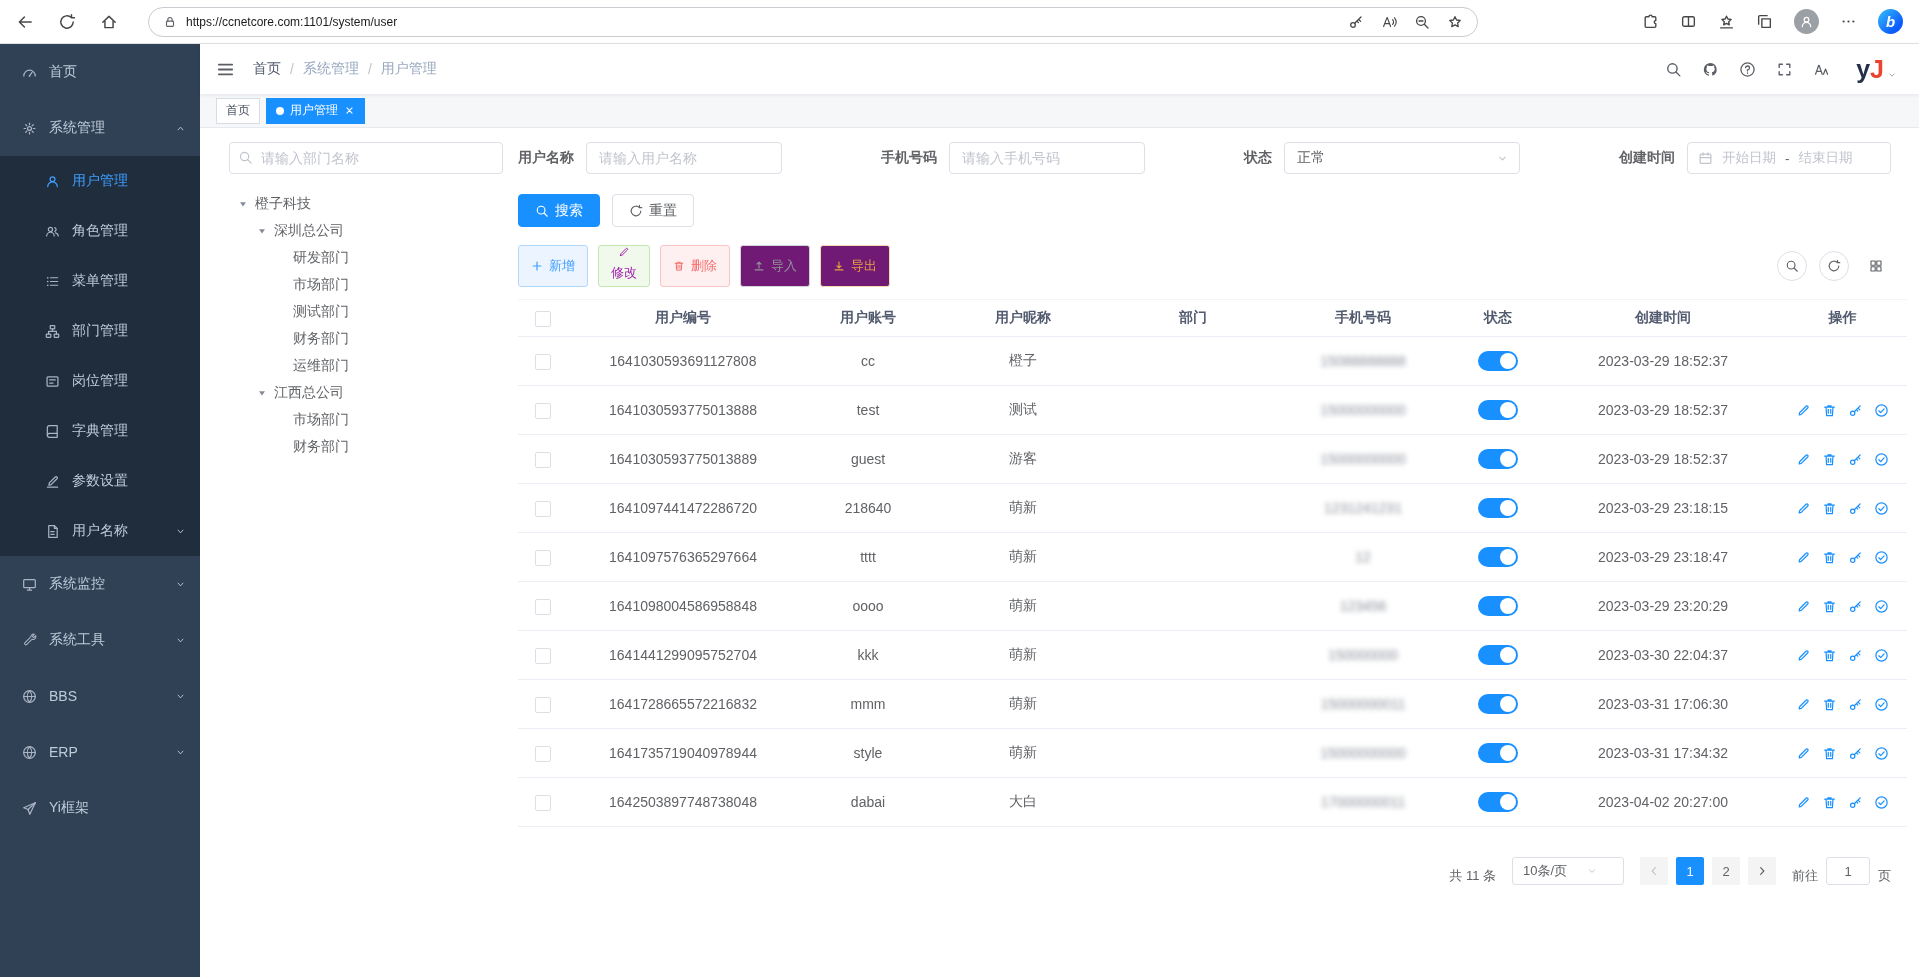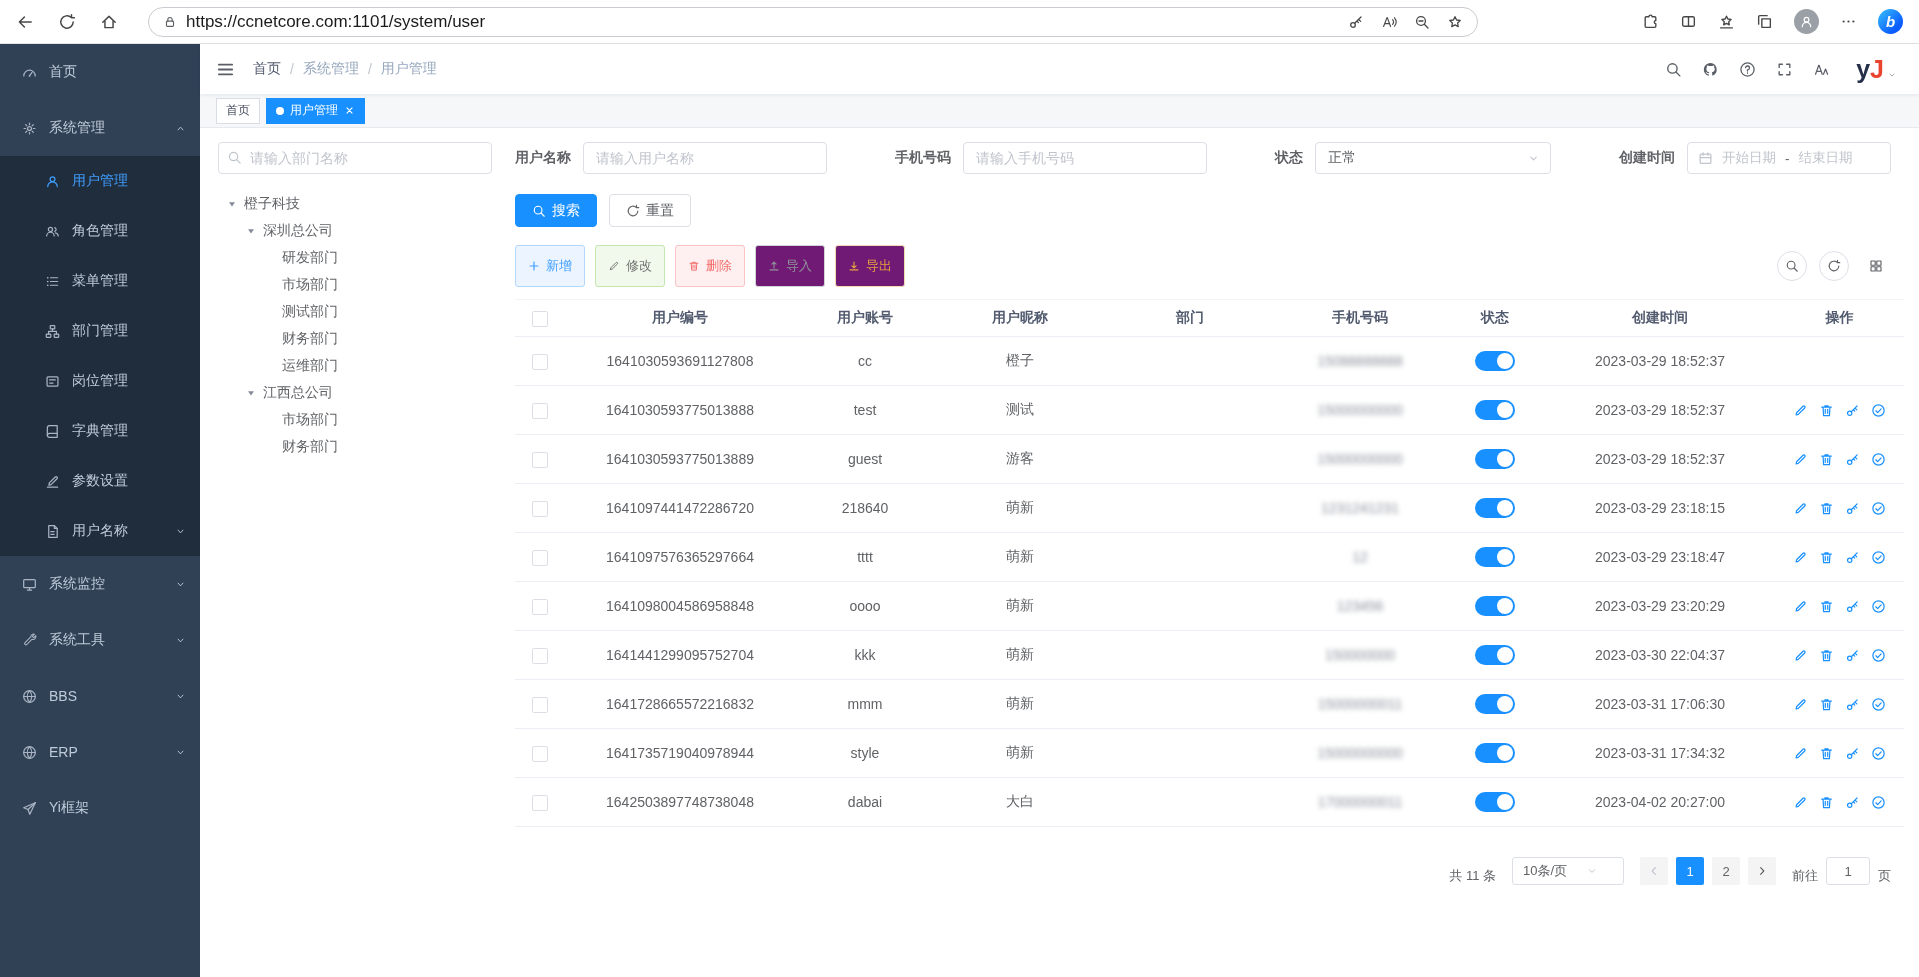--- a/index.html
+++ b/index.html
@@ -7,21 +7,21 @@
   body{font-family:"Liberation Sans","DejaVu Sans",sans-serif;}
   .screen{width:1919px;height:977px;background:#fff;position:relative;overflow:hidden;font-size:14px;color:#333;}
   .icn{display:inline-flex;align-items:center;justify-content:center;width:16px;height:16px;flex-shrink:0;}
   .icn svg{width:100%;height:100%;display:block;}
 
   
   .chrome{height:44px;display:flex;align-items:center;background:#fff;border-bottom:1px solid #e1e3e6;padding:0 16px;gap:24px;}
   .chrome .nav-ic{width:18px;height:18px;color:#474747;cursor:pointer;}
   .addr{flex:1;max-width:1330px;height:30px;border:1px solid #c8cbd0;border-radius:15px;display:flex;align-items:center;padding:0 14px;gap:9px;background:#fff;margin-left:6px;}
   .addr .lock{width:14px;height:14px;color:#5f6368;}
-  .addr .url{flex:1;font-size:17px;color:#1b1b1b;white-space:nowrap;overflow:hidden;}
+  .addr .url{flex:1;font-size:12px;color:#1b1b1b;white-space:nowrap;overflow:hidden;}
   .addr .addr-ic{width:16px;height:16px;color:#474747;cursor:pointer;margin-left:8px;}
   .chrome-right{display:flex;align-items:center;gap:21px;margin-left:auto;color:#474747;}
   .chrome-right .icn{width:17px;height:17px;cursor:pointer;}
   .avatar{width:25px;height:25px;border-radius:50%;background:#9aa0a6;display:flex;align-items:center;justify-content:center;color:#fff;cursor:pointer;}
   .avatar .icn{width:15px;height:15px;}
   .copilot{width:25px;height:25px;border-radius:50%;background:linear-gradient(135deg,#37c0fa,#0b5cff 75%);color:#fff;font-weight:bold;font-size:15px;font-style:italic;display:flex;align-items:center;justify-content:center;cursor:pointer;}
   .copilot::after{content:"b";}
 
   
   .app{display:flex;height:933px;}
@@ -52,55 +52,55 @@
   .user-logo .caret{width:10px;height:10px;color:#909399;margin:0 0 2px 3px;}
 
   
   .tags-bar{height:34px;background:#f5f7f9;border-bottom:1px solid #e6e9ed;display:flex;align-items:center;padding:0 16px;gap:6px;flex-shrink:0;}
   .tag{height:26px;display:inline-flex;align-items:center;gap:6px;padding:0 9px;background:#fff;border:1px solid #d8dce5;color:#495060;font-size:12px;cursor:pointer;}
   .tag.active{background:#1890ff;border-color:#1890ff;color:#fff;}
   .tag-dot{width:8px;height:8px;border-radius:50%;background:#fff;display:inline-block;}
   .tag .tag-close{width:11px;height:11px;cursor:pointer;}
 
   
-  .content{flex:1;display:flex;gap:23px;padding:14px 28px 0 18px;background:#fff;min-height:0;}
+  .content{flex:1;display:flex;gap:15px;padding:14px 28px 0 29px;background:#fff;min-height:0;}
   .tree-panel{width:274px;flex-shrink:0;}
   .tree-search{position:relative;height:32px;}
   .tree-search .icn{position:absolute;left:9px;top:8px;width:15px;height:15px;color:#c0c4cc;}
   .tree-search input{width:100%;height:32px;border:1px solid #dcdfe6;border-radius:4px;padding:0 10px 0 31px;font-size:14px;color:#606266;outline:none;font-family:inherit;background:#fff;}
   .tree-search input::placeholder{color:#c0c4cc;}
   .tree{margin-top:16px;}
   .tree-node{height:27px;display:flex;align-items:center;font-size:14px;color:#606266;cursor:pointer;}
   .tree-node .caret{width:12px;height:12px;color:#848b98;margin-right:6px;}
   .caret-ph{width:18px;flex-shrink:0;display:inline-block;}
 
   .main-col{flex:1;min-width:0;display:flex;flex-direction:column;}
   .filters{display:flex;align-items:center;justify-content:space-between;}
   .f-group{display:flex;align-items:center;gap:12px;}
   .f-label{font-weight:bold;color:#606266;font-size:14px;white-space:nowrap;}
-  .f-input{width:244px;height:32px;border:1px solid #dcdfe6;border-radius:4px;padding:0 12px;font-size:14px;color:#606266;outline:none;font-family:inherit;background:#fff;}
+  .f-input{width:196px;height:32px;border:1px solid #dcdfe6;border-radius:4px;padding:0 12px;font-size:14px;color:#606266;outline:none;font-family:inherit;background:#fff;}
   .f-input::placeholder{color:#c0c4cc;}
   .f-select{width:236px;height:32px;border:1px solid #dcdfe6;border-radius:4px;display:flex;align-items:center;padding:0 10px 0 12px;color:#606266;cursor:pointer;background:#fff;}
   .f-select .val{flex:1;}
   .f-select .icn{width:13px;height:13px;color:#c0c4cc;}
   .f-date{width:204px;height:32px;border:1px solid #dcdfe6;border-radius:4px;display:flex;align-items:center;gap:9px;padding:0 10px;color:#c0c4cc;font-size:13.5px;background:#fff;cursor:pointer;}
   .f-date .icn{width:15px;height:15px;color:#c0c4cc;}
   .f-date .sep{color:#606266;}
 
   .actions{margin-top:20px;display:flex;gap:12px;}
   .btn{height:33px;display:inline-flex;align-items:center;gap:6px;padding:0 16px;border-radius:4px;font-size:14px;cursor:pointer;border:1px solid transparent;background:#fff;font-family:inherit;}
   .btn .icn{width:14px;height:14px;}
   .btn-primary{background:#1890ff;border-color:#1890ff;color:#fff;}
   .btn-plain{border-color:#dcdfe6;color:#606266;}
 
   .toolbar{margin-top:18px;display:flex;align-items:center;gap:10px;}
   .tbtn{height:42px;display:inline-flex;align-items:center;gap:6px;padding:0 12px;border-radius:3px;font-size:13px;cursor:pointer;border:1px solid;font-family:inherit;}
   .tbtn .icn{width:12px;height:12px;}
   .tbtn-add{color:#409eff;background:#ecf5ff;border-color:#b3d8ff;}
-  .tbtn-edit{color:#737373;background:#f0f9eb;border-color:#c2e7b0;}
+  .tbtn-edit{color:#a21caf;background:#f0f9eb;border-color:#c2e7b0;flex-direction:column;}
   .tbtn-del{color:#f56c6c;background:#fef0f0;border-color:#fbc4c4;}
   .tbtn-imp{color:#909399;background:#701a75;border-color:#d3d4d6;}
   .tbtn-exp{color:#e6a23c;background:#701a75;border-color:#f5dab1;}
   .toolbar-right{margin-left:auto;display:flex;align-items:center;gap:12px;}
   .circle-btn{width:30px;height:30px;border-radius:50%;border:1px solid #dcdfe6;background:#fff;display:flex;align-items:center;justify-content:center;color:#606266;cursor:pointer;}
   .circle-btn .icn{width:14px;height:14px;}
   .circle-btn.flat{border:none;}
 
   
   .user-table{margin-top:12px;width:100%;border-collapse:collapse;table-layout:fixed;}

